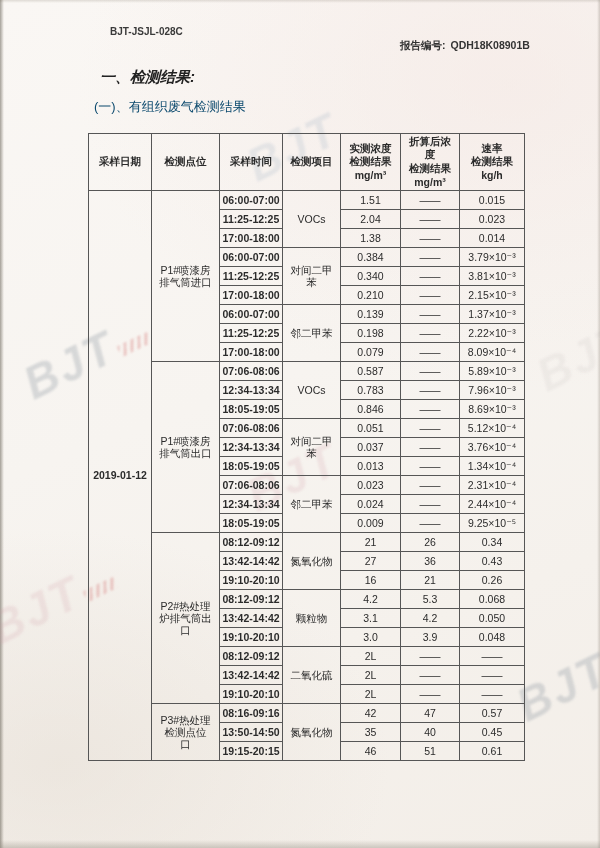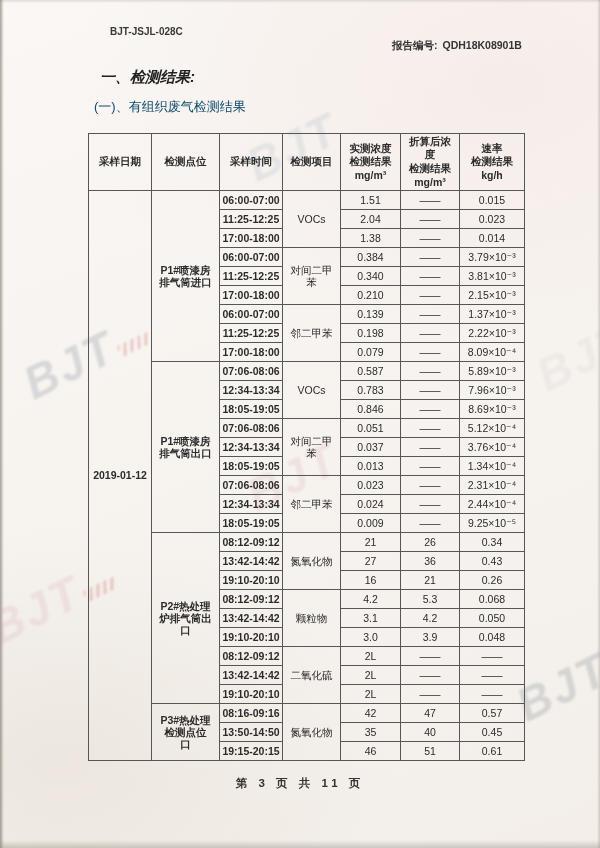--- a/index.html
+++ b/index.html
@@ -31,36 +31,36 @@
   .wm .redmarks{display:inline-block;width:34px;height:12px;margin-left:2px;
     background:repeating-linear-gradient(115deg,rgba(205,95,95,.30) 0 3px,transparent 3px 7px);
     border-radius:2px;}
   .wm-blue{color:rgba(150,168,192,.20);}
   .wm-gray{color:rgba(140,148,160,.30);}
   .wm-pink{color:rgba(205,150,158,.18);}
   .wm-faint{color:rgba(185,175,175,.14);}
 
   
   .doc-code{position:absolute;left:110px;top:26px;font-size:10px;font-weight:700;color:#3a3a3a;}
-  .report-line{position:absolute;left:392px;top:39px;font-size:10.5px;font-weight:700;color:#333;}
+  .report-line{position:absolute;left:400px;top:39px;font-size:10.5px;font-weight:700;color:#333;}
   .report-line .no{margin-left:5px;font-weight:700;}
   .page-title{position:absolute;left:100px;top:68px;font-size:15px;font-weight:700;color:#222;font-style:italic;}
   .section-subtitle{position:absolute;left:94px;top:98px;font-size:13px;font-weight:500;color:#0c4a6e;}
 
   
   table.results{position:absolute;left:88px;top:133px;width:436px;
     border-collapse:collapse;table-layout:fixed;}
   table.results th,table.results td{
     border:1px solid #565656;text-align:center;vertical-align:middle;
     padding:0 1px;overflow:hidden;}
   table.results th{font-size:10.5px;font-weight:700;line-height:1.3;
     white-space:pre-line;height:56px;color:#2b2b2b;}
   table.results td{font-size:10.5px;height:18px;line-height:1.15;color:#2b2b2b;}
   td.c-date{font-weight:700;font-size:10.5px;}
-  td.c-point{font-weight:700;white-space:pre-line;font-size:10.5px;line-height:1.5;}
+  td.c-point{font-weight:400;white-space:pre-line;font-size:10.5px;line-height:1.5;}
   td.c-time{font-weight:700;font-size:10.5px;letter-spacing:0;}
   td.c-item{white-space:pre-line;font-size:11px;line-height:1.5;}
   td.c-val{font-size:10.5px;}
 
   
   .page-footer{position:absolute;left:0;top:776px;width:100%;text-align:center;
     font-size:11.5px;font-weight:700;letter-spacing:4px;color:#333;}
 </style>
 </head>
 <body>
@@ -327,15 +327,14 @@
         </tr>
         <tr>
           <td class="c-time" rowspan="1">19:15-20:15</td>
           <td class="c-val" rowspan="1">46</td>
           <td class="c-val" rowspan="1">51</td>
           <td class="c-val" rowspan="1">0.61</td>
         </tr>
       </tbody>
   </table>
 
-  <div class="page-footer">第 3 页 共 11 页</div>
 
 </div>
 
 </body></html>

